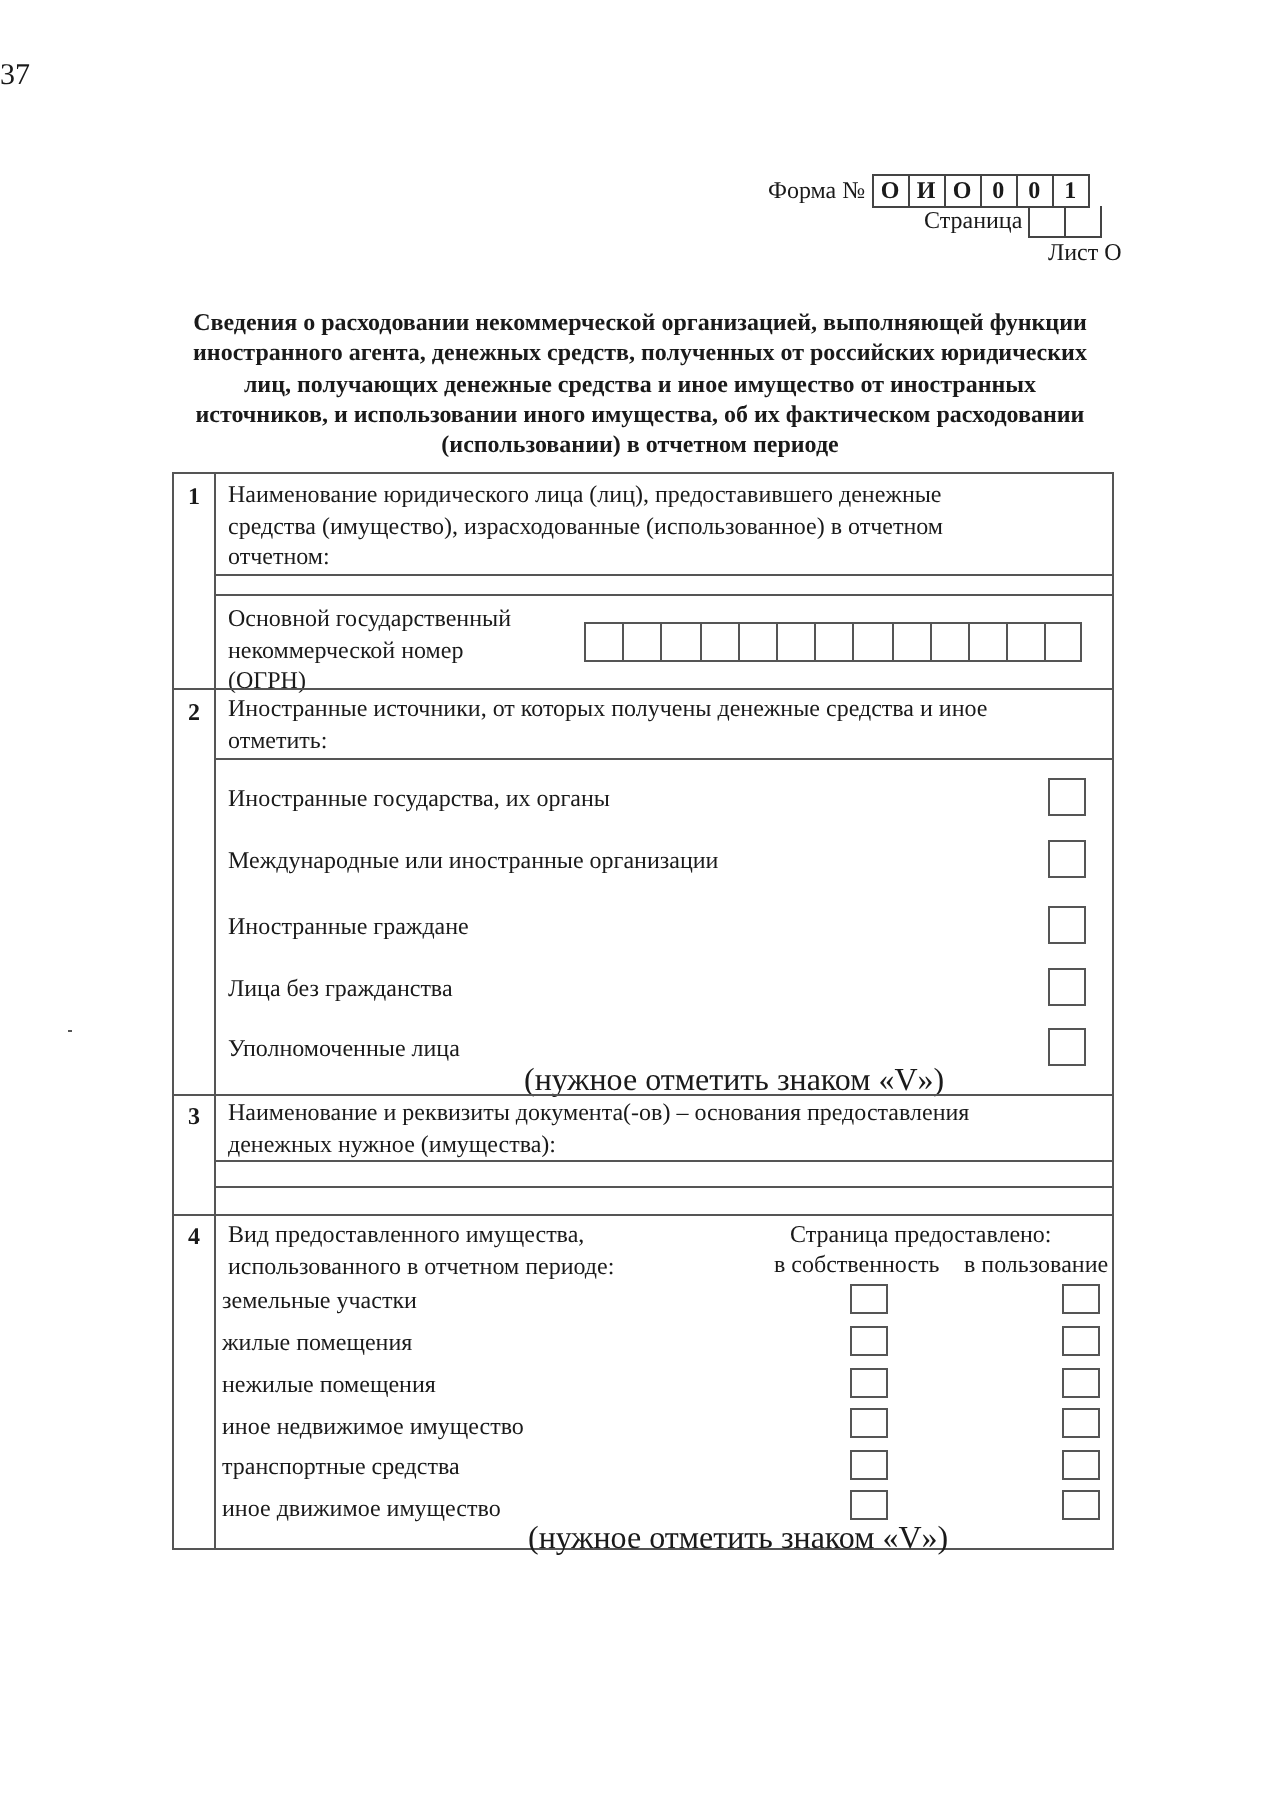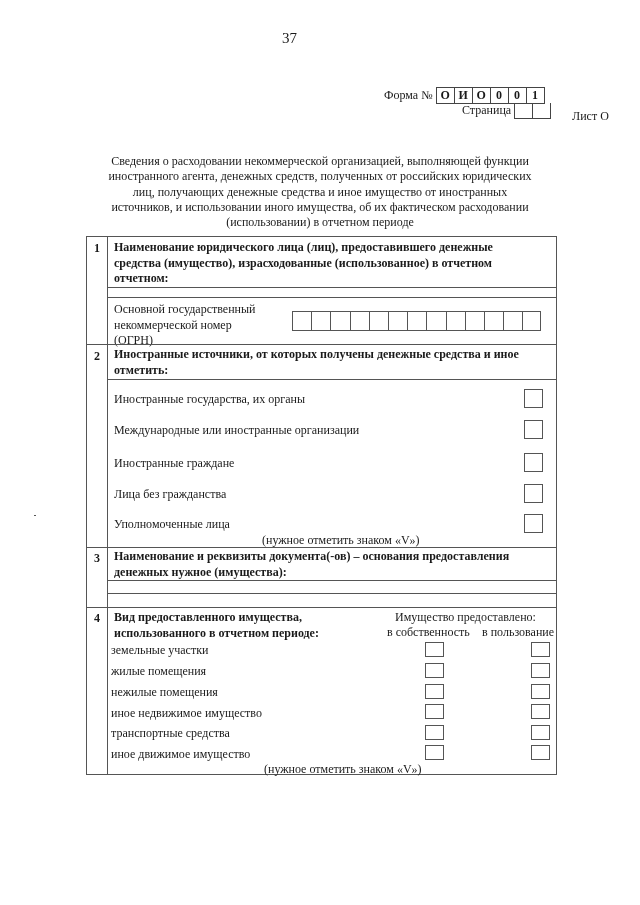--- a/index.html
+++ b/index.html
@@ -1,39 +1,39 @@
 <!DOCTYPE html>
 <html><head>
 <meta charset="utf-8">
 <style>
   html, body { margin: 0; padding: 0; background: #ffffff; }
   body { width: 640px; height: 905px; position: relative; overflow: hidden;
          font-family: "Liberation Serif", "DejaVu Serif", serif; color: #1a1a1a; }
   .abs { position: absolute; }
-  .page-num { left: 0; width: 579px; top: 30px; text-align: center; font-size: 15px; }
+  .page-num { left: 0; width: 579px; top: 30px; font-size: 15px; }
   .form-no { top: 87px; left: 384px; font-size: 12px; display: flex; align-items: center; }
   .form-no .lbl { margin-right: 3px; }
   .code-box { width: 17px; height: 15px; border: 1px solid #444; border-right: none; text-align: center;
               font-weight: bold; font-size: 12px; line-height: 15px; }
   .code-box:last-child { border-right: 1px solid #444; }
   .page-row { top: 103px; left: 462px; display: flex; font-size: 12px; align-items: flex-start; }
   .page-row .lbl { margin-right: 3px; line-height: 15px; }
   .pbox { width: 17px; height: 15px; border: 1px solid #444; border-top: none; border-right: none; }
   .pbox:last-child { border-right: 1px solid #444; }
-  .sheet { top: 109px; left: 524px; font-size: 12px; margin-left: 48px; }
-  .title { top: 154px; left: 60px; width: 520px; text-align: center; font-weight: normal;
+  .sheet { top: 119px; left: 524px; font-size: 12px; }
+  .title { top: 154px; left: 60px; width: 520px; text-align: center; font-weight: bold;
            font-size: 12px; line-height: 15.3px; }
   .table { left: 86px; top: 236px; width: 471px; height: 539px; border: 1px solid #555; box-sizing: border-box; }
   .numcol { position: absolute; left: 0; top: 0; bottom: 0; width: 20px; border-right: 1px solid #555; }
   .hline { position: absolute; left: 20px; right: 0; height: 0; border-top: 1px solid #555; }
   .hline.full { left: 0; }
   .sec-num { position: absolute; left: 0; width: 20px; text-align: center; font-weight: bold; font-size: 12px; }
   .t { position: absolute; font-size: 12px; line-height: 15.5px; white-space: nowrap; }
-  .b { font-weight: bold; }
-  .small { font-size: 12px; }
+  .b { font-weight: normal; }
+  .small { font-size: 16px; }
   .cb { position: absolute; width: 17px; height: 17px; border: 1px solid #555; box-sizing: border-box; background: #fff; }
   .cb-s { width: 19px; height: 15px; }
   .ogrn { position: absolute; left: 205px; top: 74px; display: flex; }
   .ogrn .cell { width: 19.2px; height: 20px; border: 1px solid #555; border-right: none; box-sizing: border-box; }
   .ogrn .cell:last-child { border-right: 1px solid #555; }
   .dot { position: absolute; left: 34px; top: 515px; width: 2px; height: 1px; background: #555; }
 </style>
 </head>
 <body>
 
@@ -130,21 +130,21 @@
   <div class="t" style="left:20px;right:0;top:344px;height:11px"></div>
   <div class="hline" style="top:356px"></div>
   <div class="t" style="left:20px;right:0;top:357px;height:12px"></div>
   <div class="hline full" style="top:370px"></div>
 
   <div class="sec-num" style="top:374px">4</div>
   <div class="t b" style="left:27px;top:373px">
     <div>Вид предоставленного имущества,</div>
     <div>использованного в отчетном периоде:</div>
   </div>
-  <div class="t" style="left:308px;top:373px">Имущество предоставлено:</div>
+  <div class="t" style="left:308px;top:373px">Страница предоставлено:</div>
   <div class="t" style="left:300px;top:388px">в собственность</div>
   <div class="t" style="left:395px;top:388px">в пользование</div>
 
   <div class="t" style="left:24px;top:406px">земельные участки</div>
   <div class="cb cb-s" style="left:338px;top:405px"></div>
   <div class="cb cb-s" style="left:444px;top:405px"></div>
 
   <div class="t" style="left:24px;top:427px">жилые помещения</div>
   <div class="cb cb-s" style="left:338px;top:426px"></div>
   <div class="cb cb-s" style="left:444px;top:426px"></div>

